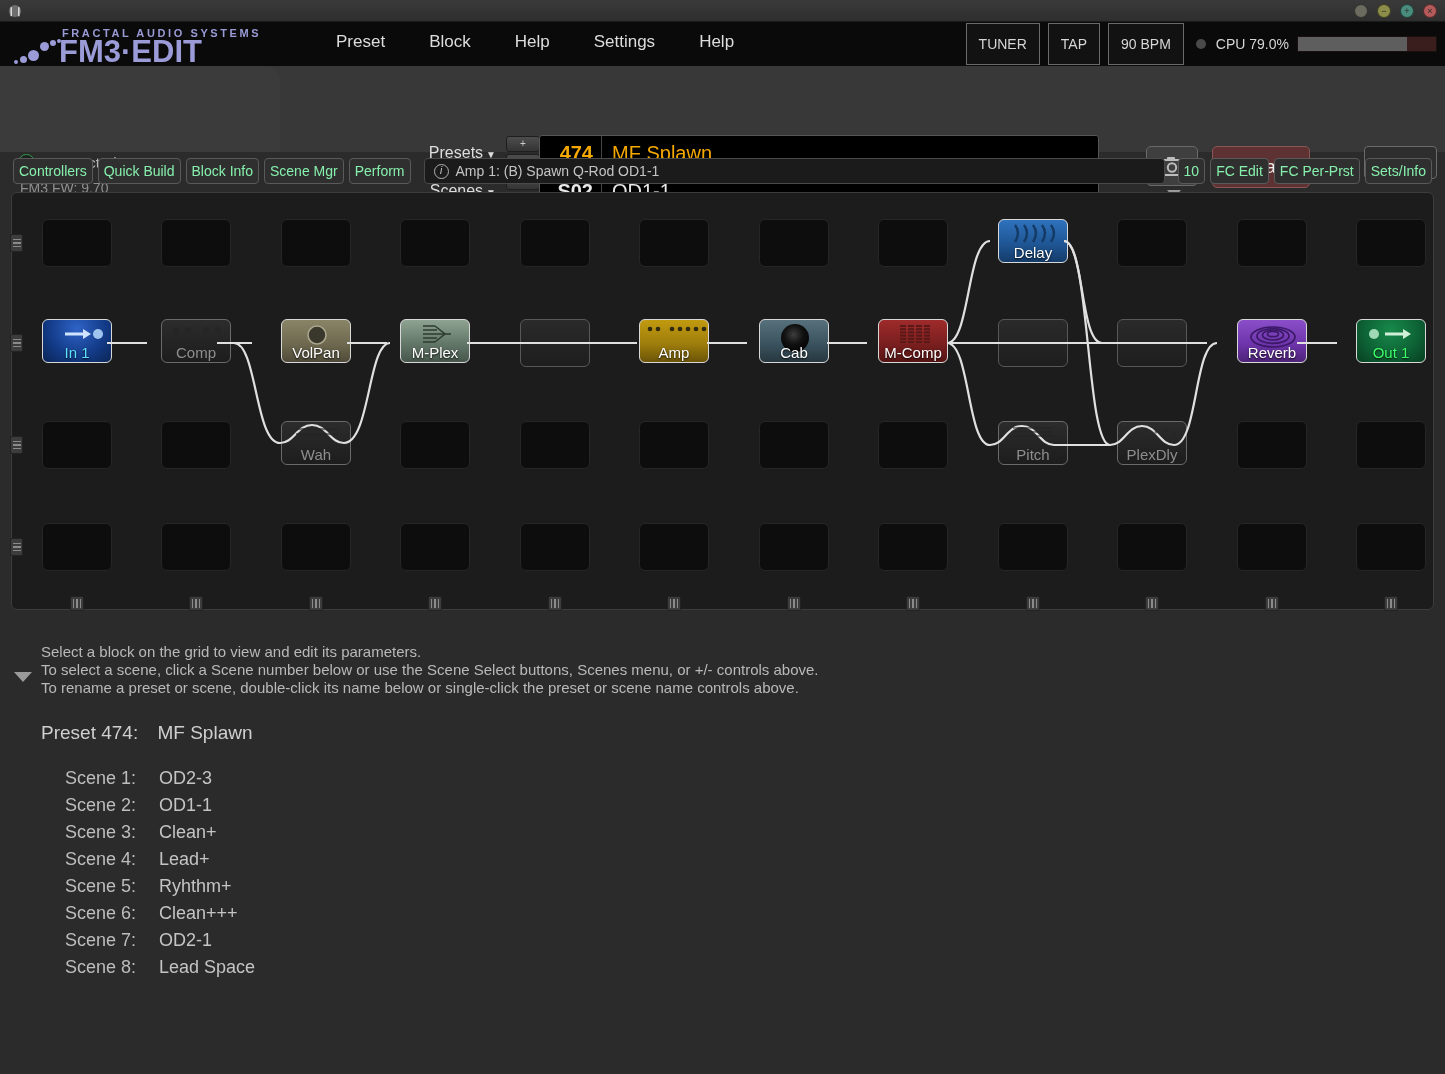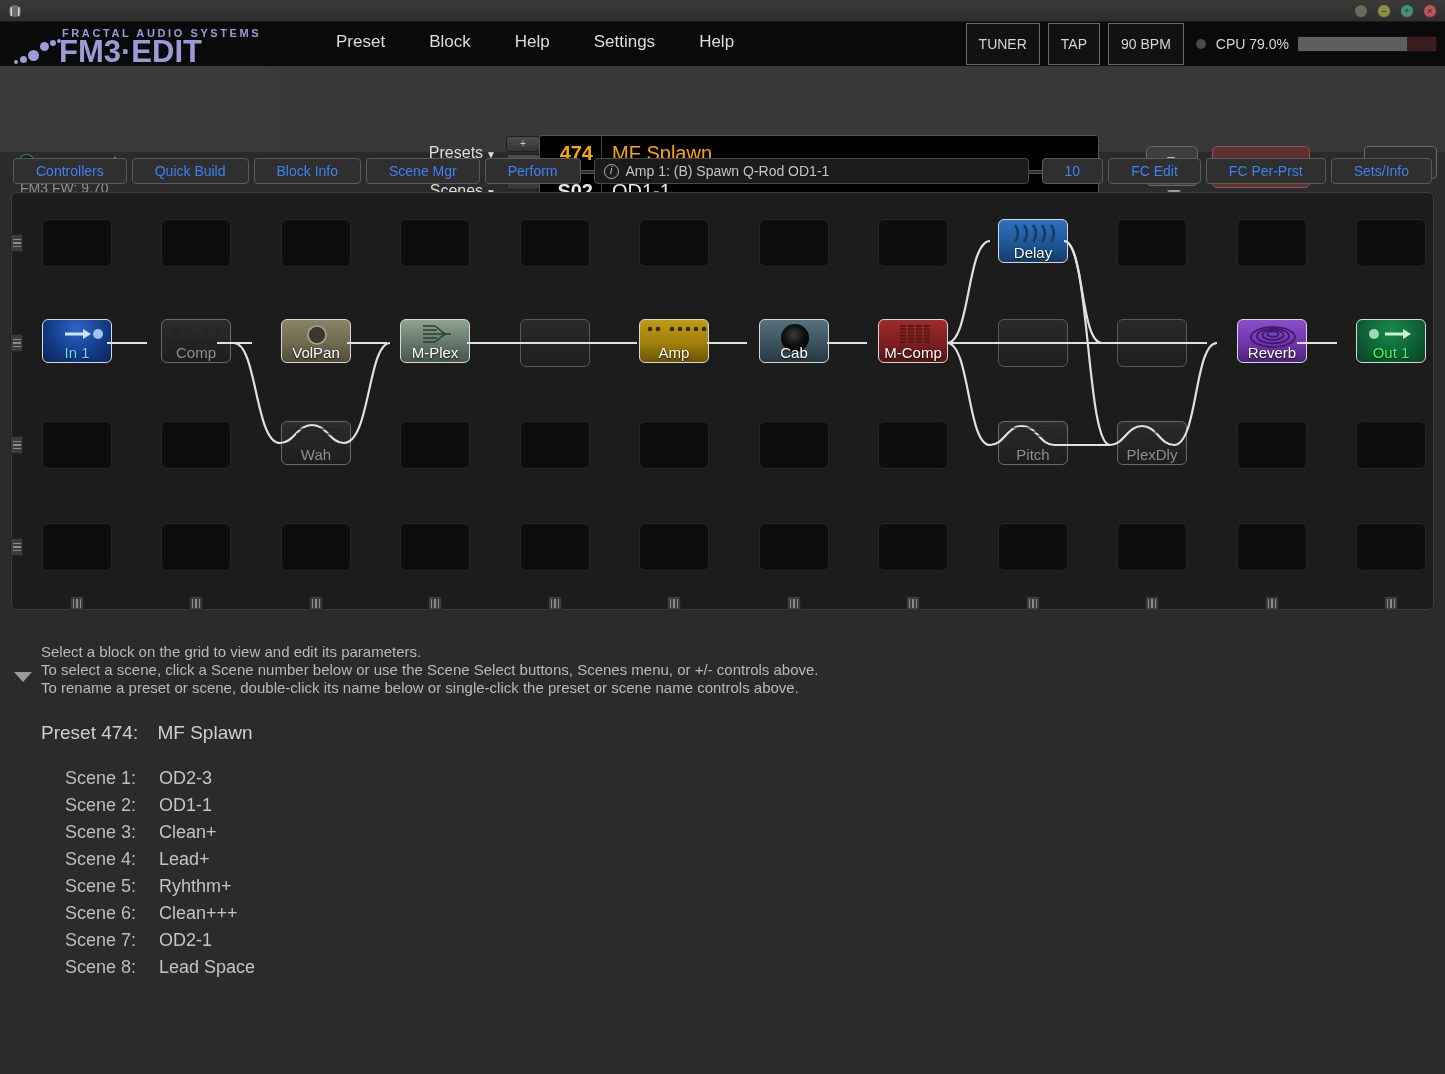--- a/index.html
+++ b/index.html
@@ -135,22 +135,22 @@
   .save-dot { width:17px;height:17px;border-radius:50%;background:#c08a2e; }
   .save-txt { color:#eee; font-size:19px; }
   .setup-btn {
     margin-left:40px; padding:7px 16px; border:1px solid #6a6a6a; border-radius:4px;
     background:#2e2e2e; color:#cfcfcf; font-size:15px; cursor:pointer;
   }
 
   
   .toolbar { position:absolute; left:0; top:155px; width:1445px; height:32px; display:flex; align-items:center; padding:0 13px; gap:5px;}
   .tbtn {
-    border:1px solid #5a5a5a; border-radius:4px; background:#2f2f2f; color:#3b82f6;
-    font-size:14px; padding:4px 22px; cursor:pointer; white-space:nowrap;
+    border:1px solid #5a5a5a; border-radius:4px; background:#2f2f2f; color:#86efac;
+    font-size:14px; padding:4px 5px; cursor:pointer; white-space:nowrap;
   }
   .infofield {
     flex:1; height:26px; margin:0 8px; background:#1b1b1b; border:1px solid #4a4a4a; border-radius:4px;
     display:flex; align-items:center; gap:7px; padding:0 9px; color:#c4c4c4; font-size:14px;
   }
   .info-ico {
     width:15px;height:15px;border-radius:50%;border:1.3px solid #b0b0b0;color:#cfcfcf;
     font-size:10px; display:flex;align-items:center;justify-content:center; font-style:italic; line-height:1;
   }
 

